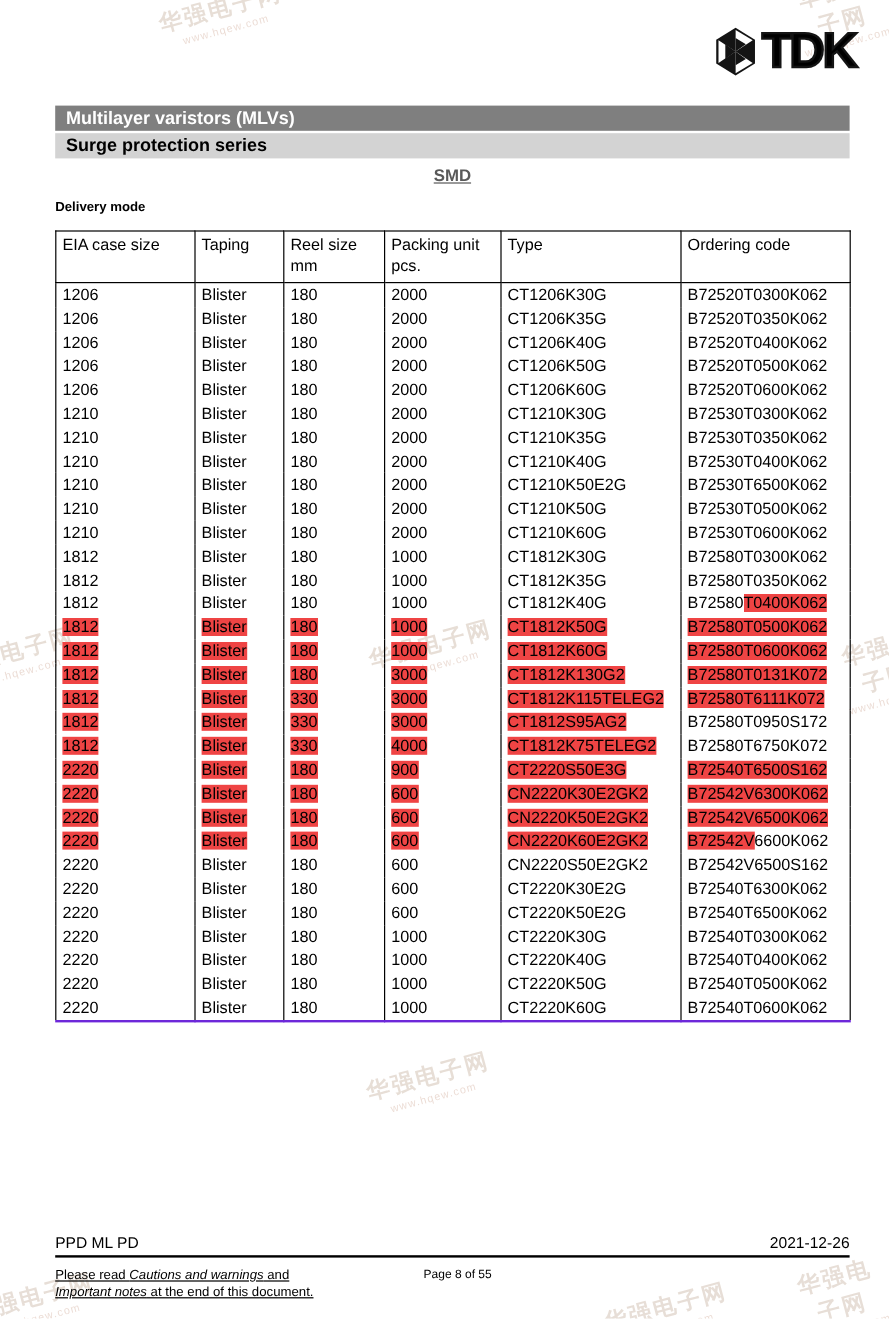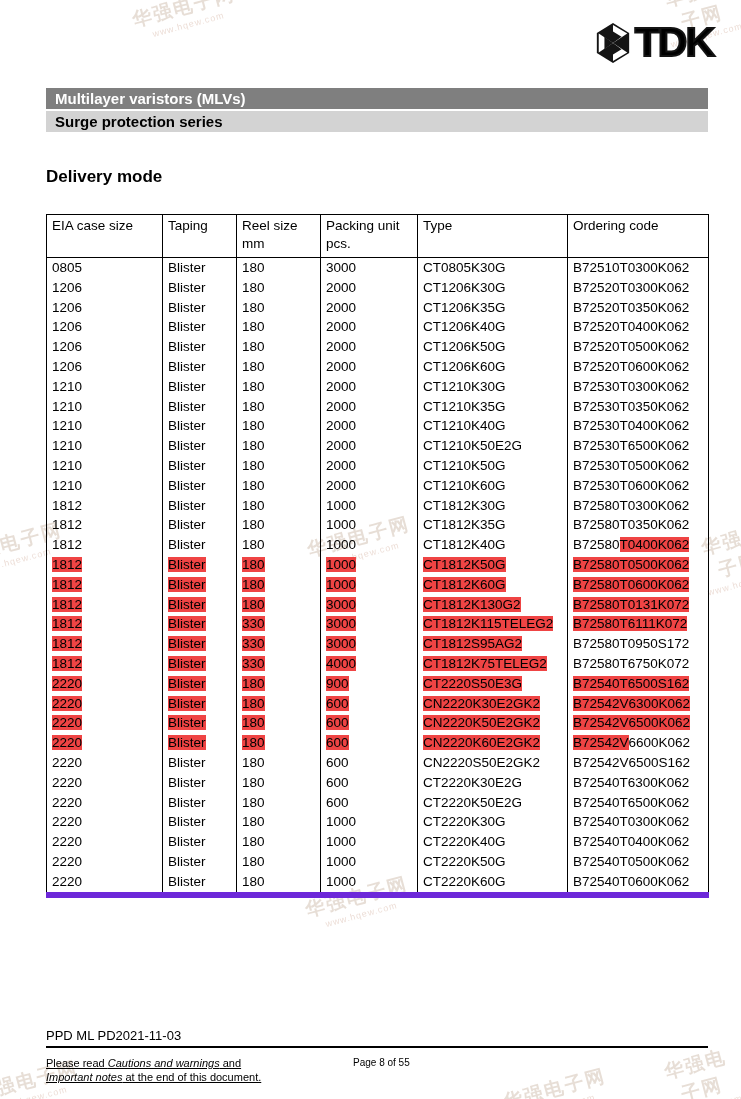--- a/index.html
+++ b/index.html
@@ -10,34 +10,34 @@
   
   .logo{position:absolute;top:22px;right:28px;display:flex;gap:3px;}
   .logo-text{font-size:41px;font-weight:bold;letter-spacing:-2px;-webkit-text-stroke:2px #141414;line-height:1;}
   
   .bar{position:absolute;left:46px;width:662px;height:21px;box-sizing:border-box;
        padding-left:9px;font-weight:bold;font-size:15px;line-height:21px;}
   .bar-dark{top:88px;background:#7f7f7f;color:#ffffff;}
   .bar-light{top:111px;background:#d3d3d3;color:#000000;}
   .smd-link{position:absolute;top:138px;left:46px;width:662px;text-align:center;
             font-weight:bold;font-size:14px;color:#595959;text-decoration:underline;cursor:pointer;}
-  .section-title{position:absolute;top:167px;left:46px;font-weight:bold;font-size:17px;}
+  .section-title{position:absolute;top:167px;left:46px;font-weight:bold;font-size:11px;}
   
   table.delivery{position:absolute;top:192px;left:46px;width:662px;border-collapse:collapse;
-                 table-layout:fixed;font-size:13.5px;border-bottom:6px solid #6d28d9;margin-top:22px;}
+                 table-layout:fixed;font-size:13.5px;border-bottom:2px solid #6d28d9;}
   table.delivery thead th{border:1px solid #000;font-weight:normal;text-align:left;
                  vertical-align:top;padding:2px 0 2px 5px;height:38px;line-height:18px;font-size:13.5px;}
   tr.group-row td{background:#c8c8c8;border:1px solid #000;padding:0 0 0 5px;
                  height:20px;line-height:20px;font-size:13.5px;}
   tbody td.cell{border-left:1px solid #000;border-right:1px solid #000;
                  padding:0 0 0 5px;height:19.8px;line-height:19.8px;white-space:nowrap;overflow:hidden;}
   .sel{background:#ef4444;}
   
   .footer-meta{position:absolute;top:1028px;left:46px;width:662px;display:flex;
-               font-size:13px;}
+               justify-content:space-between;font-size:13px;}
   .footer-rule{position:absolute;top:1046px;left:46px;width:662px;border-top:2px solid #000;}
   .footer-note{position:absolute;top:1056px;left:46px;width:250px;font-size:11px;line-height:14px;text-decoration:underline;}
   .page-indicator{position:absolute;top:1057px;left:353px;font-size:10px;}
   
   .wm{position:absolute;transform:translate(-50%,-50%) rotate(-15deg);opacity:.32;
       text-align:center;pointer-events:none;color:#b59a82;}
   .wm .wm-t{font-size:19px;font-weight:bold;letter-spacing:2px;}
   .wm .wm-u{font-size:9px;color:#c3937c;letter-spacing:1px;}
 </style>
 </head>
@@ -97,20 +97,21 @@
     <span class="logo-text">TDK</span>
   </div>
 
   <div class="bar bar-light">
     <span>Surge protection series</span>
   </div>
   <div class="bar bar-dark">
     <span>Multilayer varistors (MLVs)</span>
   </div>
 
+  <div class="smd-link">SMD</div>
 
   <div class="section-title">Delivery mode</div>
 
   <table class="delivery">
     <colgroup>
       <col style="width:116px">
         <col style="width:74px">
         <col style="width:84px">
       <col style="width:97px">
         <col style="width:150px">
@@ -120,28 +121,20 @@
         <tr>
           <th>EIA case size</th>
           <th>Taping</th>
           <th>Reel size<br>mm</th>
           <th>Packing unit<br>pcs.</th>
           <th>Type</th>
           <th>Ordering code</th>
         </tr>
       </thead>
     <tbody id="table-body">
-    <tr>
-          <td class="cell">0805</td>
-          <td class="cell">Blister</td>
-          <td class="cell">180</td>
-          <td class="cell">3000</td>
-          <td class="cell">CT0805K30G</td>
-          <td class="cell">B72510T0300K062</td>
-        </tr>
         <tr>
           <td class="cell">1206</td>
           <td class="cell">Blister</td>
           <td class="cell">180</td>
           <td class="cell">2000</td>
           <td class="cell">CT1206K30G</td>
           <td class="cell">B72520T0300K062</td>
         </tr>
         <tr>
           <td class="cell">1206</td>
@@ -381,21 +374,21 @@
           <td class="cell">180</td>
           <td class="cell">1000</td>
           <td class="cell">CT2220K60G</td>
           <td class="cell">B72540T0600K062</td>
         </tr>
       </tbody>
   </table>
 
   <div class="footer-meta">
     <span>PPD ML PD</span>
-    <span>2021-11-03</span>
+    <span>2021-12-26</span>
   </div>
   <div class="footer-rule"></div>
   <div class="footer-note">
     <span>Please read </span><i>Cautions and warnings</i><span> and</span><br>
     <i>Important notes</i><span> at the end of this document.</span>
   </div>
   <div class="page-indicator">Page 8 of 55</div>
 
 </div>
 

